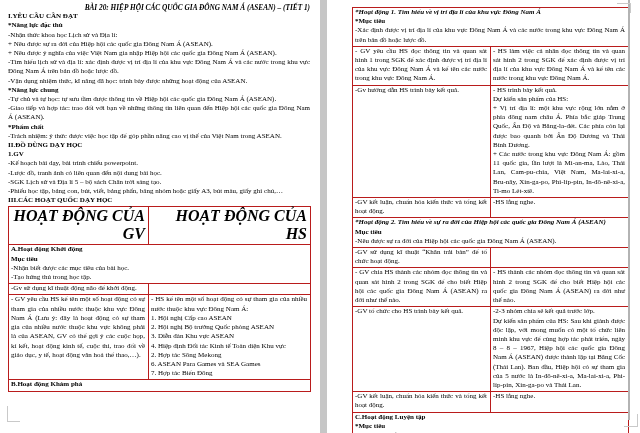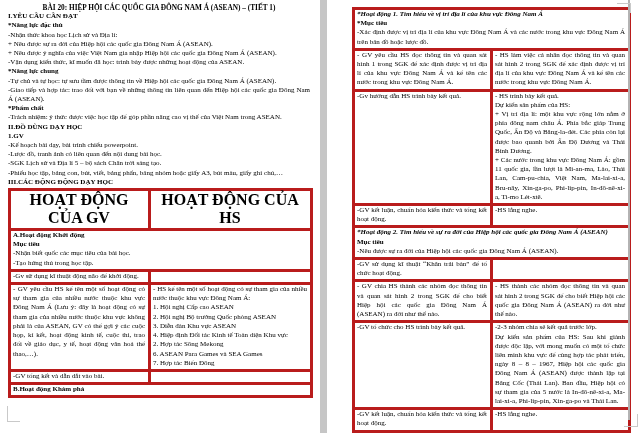--- a/index.html
+++ b/index.html
@@ -5,24 +5,24 @@
   html,body{margin:0;padding:0;background:#ffffff;}
   .stage{position:relative;width:640px;height:433px;background:#ffffff;overflow:hidden;
          font-family:"Liberation Serif","DejaVu Serif",serif;color:#000;}
   .page{position:absolute;top:0;background:#fff;}
   .page1{left:0;width:318px;padding:3px 0 0 8px;box-sizing:border-box;}
   .page1 .inner{width:302px;}
   .page2{left:338px;width:302px;padding:6px 0 0 14px;box-sizing:border-box;}
   p{margin:0;font-size:7px;line-height:9.2px;text-align:justify;}
   .b{font-weight:bold;}
   .i{font-style:italic;}
-  .c{text-align:center;}
+  .c{text-align:right;font-style:italic;}
   .title{font-size:7.3px;}
   table.t{border-collapse:collapse;table-layout:fixed;margin-top:1px;}
-  table.t td{border:3px solid #b91c1c;vertical-align:top;padding:0 3px 1px 2px;}
+  table.t td{border:1px solid #b91c1c;vertical-align:top;padding:0 3px 1px 2px;}
   .t1{width:302px;padding-left:48px;}
   .t2{width:276px;}
   .gutter{position:absolute;left:320px;top:0;width:7px;height:433px;background:#c6c6c6;}
   .edge-right{position:absolute;left:628px;top:0;width:2px;height:420px;background:#b3b3b3;}
   .crop{position:absolute;}
   .crop-tr{left:617px;top:3px;width:13px;height:9px;border-top:1px solid #c9c9c9;border-right:1px solid #c9c9c9;}
   .crop-bl{left:7px;top:406px;width:12px;height:15px;border-left:1px solid #c9c9c9;border-bottom:1px solid #c9c9c9;}
   .crop-br{left:624px;top:414px;width:13px;height:12px;border-right:1px solid #c9c9c9;border-bottom:1px solid #c9c9c9;}
 </style>
 </head>
@@ -31,49 +31,50 @@
 <div class="stage">
 
   <div class="page page1">
     <div class="inner">
       <p class="b c title">BÀI 20: HIỆP HỘI CÁC QUỐC GIA ĐÔNG NAM Á (ASEAN) – (TIẾT 1)</p>
       <p class="b">I.YÊU CẦU CẦN ĐẠT</p>
       <p class="b">*Năng lực đặc thù</p>
       <p>-Nhận thức khoa học Lịch sử và Địa lí:</p>
       <p>+ Nêu được sự ra đời của Hiệp hội các quốc gia Đông Nam Á (ASEAN).</p>
       <p>+ Nêu được ý nghĩa của việc Việt Nam gia nhập Hiệp hội các quốc gia Đông Nam Á (ASEAN).</p>
-      <p>-Vận dụng kiến thức, kĩ muốn đã học: trình bày được những hoạt động của ASEAN.</p>
+      <p>-Tìm hiểu lịch sử và địa lí: xác định được vị trí địa lí của khu vực Đông Nam Á và các nước trong khu vực Đông Nam Á trên bản đồ hoặc lược đồ.</p>
+      <p>-Vận dụng nhiệm thức, kĩ năng đã học: trình bày được những hoạt động của ASEAN.</p>
       <p class="b">*Năng lực chung</p>
       <p>-Tự chủ và tự học: tự sưu tầm được thông tin về Hiệp hội các quốc gia Đông Nam Á (ASEAN).</p>
       <p>-Giao tiếp và hợp tác: trao đổi với bạn về những thông tin liên quan đến Hiệp hội các quốc gia Đông Nam Á (ASEAN).</p>
       <p class="b">*Phẩm chất</p>
       <p>-Trách nhiệm: ý thức được việc học tập để góp phần nâng cao vị thế của Việt Nam trong ASEAN.</p>
       <p class="b">II.ĐỒ DÙNG DẠY HỌC</p>
       <p class="b">1.GV</p>
       <p>-Kế hoạch bài dạy, bài trình chiếu powerpoint.</p>
       <p>-Lược đồ, tranh ảnh có liên quan đến nội dung bài học.</p>
       <p>-SGK Lịch sử và Địa lí 5 – bộ sách Chân trời sáng tạo.</p>
       <p>-Phiếu học tập, bảng con, bút, viết, bảng phấn, bảng nhóm hoặc giấy A3, bút màu, giấy ghi chú,…</p>
-      <p class="b">III.CÁC ĐỘNG ĐỘNG DẠY HỌC</p>
+      <p class="b">III.CÁC HOẠT QUỐC DẠY HỌC</p>
 
       <table class="t t1">
         <colgroup>
             <col style="width:140px">
             <col style="width:162px">
           </colgroup>
         <tbody>
             <tr>
           <td class="b c">HOẠT ĐỘNG CỦA GV</td>
           <td class="b c">HOẠT ĐỘNG CỦA HS</td>
         </tr>
         <tr>
           <td colspan="2">
             <p class="b">A.Hoạt động Khởi động</p>
             <p class="b">Mục tiêu</p>
-            <p>-Nhận biết quốc các mục tiêu của bài học.</p>
+            <p>-Nhận biết được các mục tiêu của bài học.</p>
             <p>-Tạo hứng thú trong học tập.</p>
           </td>
         </tr>
         <tr>
           <td>
                 <p>-Gv sử dụng kĩ thuật động não để khởi động.</p>
               </td>
           <td></td>
         </tr>
         <tr>
@@ -83,26 +84,20 @@
           <td>
             <p>- HS kể tên một số hoạt động có sự tham gia của nhiều nước thuộc khu vực Đông Nam Á:</p>
             <p>1. Hội nghị Cấp cao ASEAN</p>
             <p>2. Hội nghị Bộ trưởng Quốc phòng ASEAN</p>
             <p>3. Diễn đàn Khu vực ASEAN</p>
             <p>4. Hiệp định Đối tác Kinh tế Toàn diện Khu vực</p>
             <p>2. Hợp tác Sông Mekong</p>
             <p>6. ASEAN Para Games và SEA Games</p>
             <p>7. Hợp tác Biển Đông</p>
           </td>
-        </tr>
-        <tr>
-          <td>
-                <p>-GV tổng kết và dẫn dắt vào bài.</p>
-              </td>
-          <td></td>
         </tr>
         <tr>
           <td colspan="2">
             <p class="b">B.Hoạt động Khám phá</p>
           </td>
         </tr>
       </tbody>
         </table>
     </div>
   </div>

